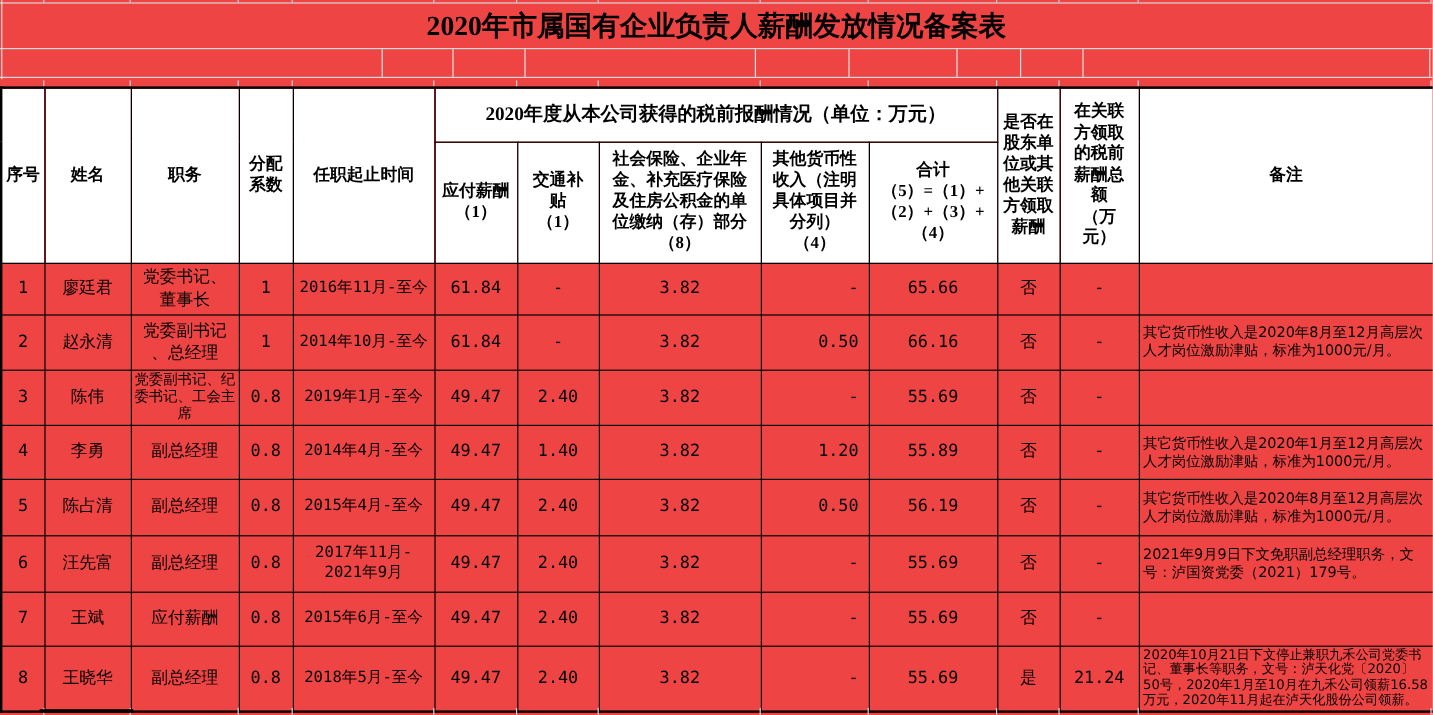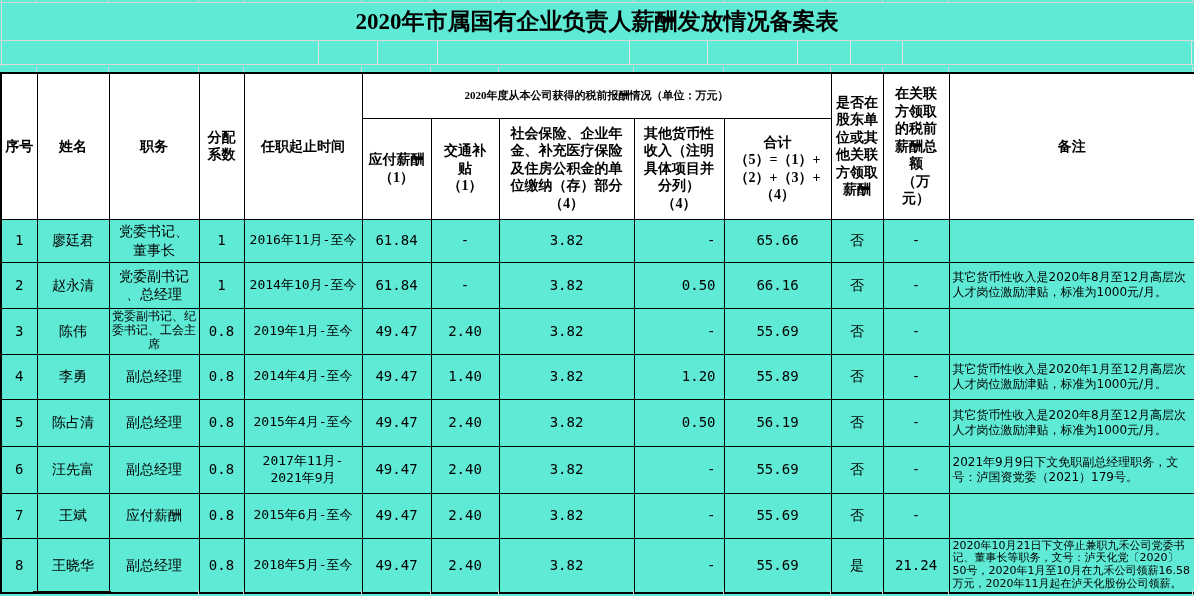--- a/index.html
+++ b/index.html
@@ -1,17 +1,17 @@
 <!DOCTYPE html>
 <html><head>
 <meta charset="utf-8">
 <style>
   html,body{margin:0;padding:0;background:#ffffff;}
   body{width:1194px;height:596px;font-family:"Liberation Serif",serif;color:#000;}
-  .sheet{position:relative;width:1194px;height:596px;background:#5eead4;overflow:hidden;}
+  .sheet{position:relative;width:1194px;height:596px;background:#ef4444;overflow:hidden;}
 
   .strip{position:absolute;left:0;width:1194px;}
   .strip i{position:absolute;top:0;bottom:0;width:1px;background:#d6d6d6;}
   .strip-top{top:0;height:2px;border-bottom:1px solid #d6d6d6;}
   .strip-gap{top:67px;height:5px;}
   .strip-bottom{top:590px;height:6px;}
   .left-grid{position:absolute;left:1px;top:0;width:1px;height:66px;background:#dcdcdc;}
 
   .title-row{position:absolute;top:3px;left:0;width:1194px;height:37px;
     display:flex;align-items:center;justify-content:center;
@@ -21,21 +21,21 @@
     border-bottom:1px solid #dadada;}
   .subtitle-row i{position:absolute;top:0;bottom:0;width:1px;background:#e2e2e2;}
 
   table.main{position:absolute;top:72px;left:0;width:1194px;border-collapse:collapse;
     table-layout:fixed;border:2px solid #000;}
   th,td{border:1px solid #000;text-align:center;vertical-align:middle;padding:0;
     overflow:hidden;white-space:pre-line;}
   thead th{font-weight:bold;font-size:14px;line-height:1.25;background:#fff;}
   thead tr.hrow1{height:45px;}
   thead tr.hrow2{height:101px;}
-  th.group-th{font-size:11px;}
+  th.group-th{font-size:16px;}
 
   tbody td{font-family:"DejaVu Sans Mono",monospace;font-size:14px;line-height:1.3;}
   tbody td.c2{font-size:14px;}
   tbody td.c4{font-size:13px;}
   tbody td.c8{text-align:right;padding-right:8px;box-sizing:border-box;}
   tbody td.c12{text-align:left;font-family:"DejaVu Sans",sans-serif;font-size:12px;
     line-height:1.25;padding:1px 3px;box-sizing:border-box;vertical-align:middle;}
   tbody tr:nth-child(1){height:43px;}
   tbody tr:nth-child(2){height:46px;}
   tbody tr:nth-child(3){height:46px;}
@@ -137,21 +137,21 @@
       <tr class="hrow2">
         <th>应付薪酬
 （1）</th>
         <th>交通补
 贴
 （1）</th>
         <th>社会保险、企业年
 金、补充医疗保险
 及住房公积金的单
 位缴纳（存）部分
-（4）</th>
+（8）</th>
         <th>其他货币性
 收入（注明
 具体项目并
 分列）
 （4）</th>
         <th>合计
 （5）=（1）+
 （2）+（3）+
 （4）</th>
       </tr>

